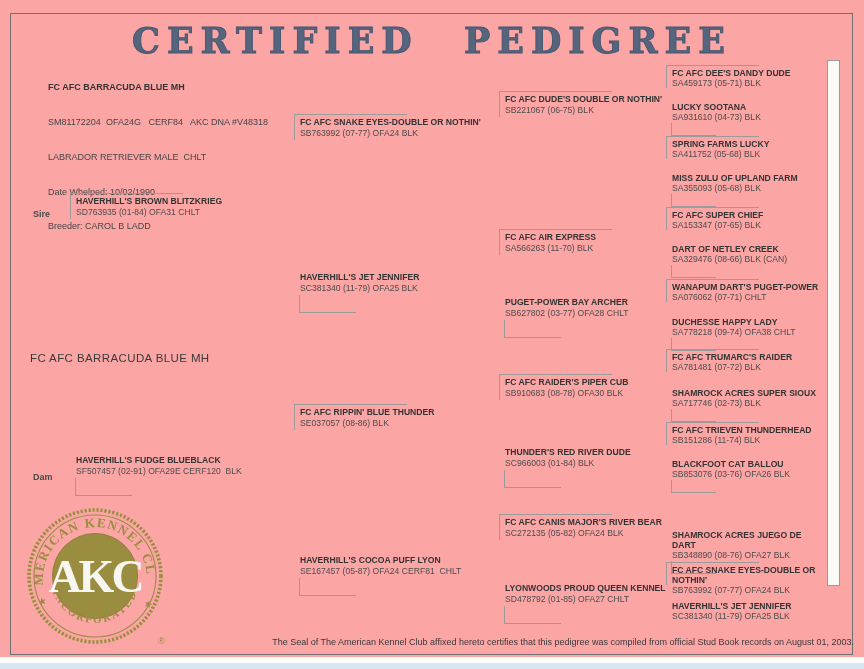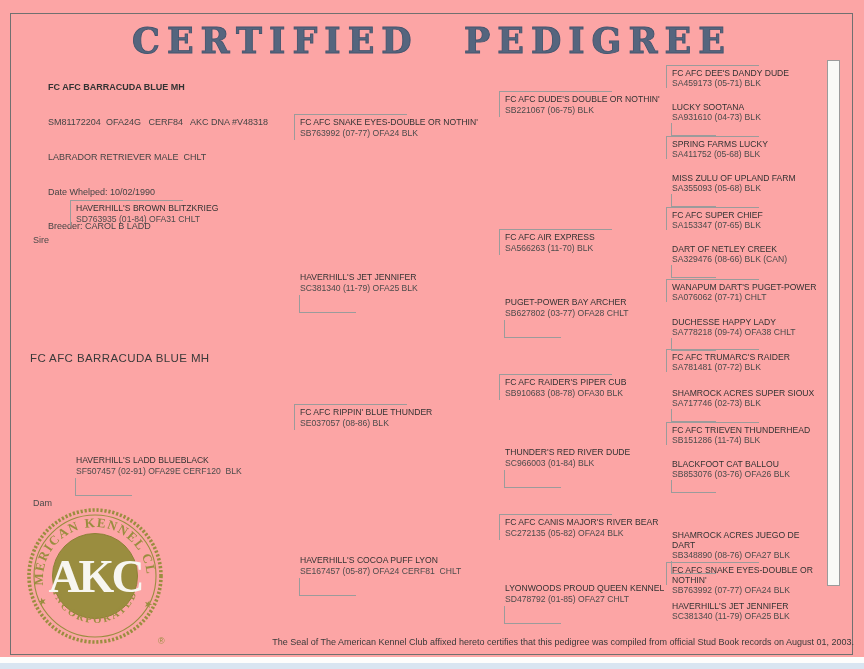--- a/index.html
+++ b/index.html
@@ -14,24 +14,24 @@
     border:1.5px solid #707070;background:transparent;pointer-events:none;
   }
   .title{
     position:absolute;left:0;right:0;top:20px;text-align:center;
     font-family:"DejaVu Serif", serif;font-weight:700;font-size:35px;
     letter-spacing:7px;word-spacing:26px;color:#55657e;
     -webkit-text-stroke:0.9px #44556e;
   }
   .subject{position:absolute;left:48px;top:59px;font-size:9px;line-height:11.6px;white-space:pre;color:#454545;}
   .subject .s-name{font-weight:bold;color:#333;}
-  .gen-label{position:absolute;font-size:9px;font-weight:normal;color:#4a4a4a;margin-top:26px;}
+  .gen-label{position:absolute;font-size:9px;font-weight:bold;color:#4a4a4a;}
   .tree-subject{position:absolute;left:30px;top:352px;font-size:11.5px;color:#3a3a3a;letter-spacing:0.4px;}
   .entry{position:absolute;width:205px;font-size:8.6px;line-height:11px;}
-  .entry .e-name{font-weight:normal;color:#333;}
+  .entry .e-name{font-weight:bold;color:#333;}
   .entry .e-reg{color:#4c4c4c;white-space:pre;}
   
   .tb::before{content:"";position:absolute;left:-6px;top:-3px;width:112px;height:25px;
     border-top:1px solid #9b9b9b;border-left:1px solid #9b9b9b;}
   
   .bb::after{content:"";position:absolute;left:-1px;top:100%;margin-top:1px;width:56px;height:17px;
     border-left:1px solid #9b9b9b;border-bottom:1px solid #9b9b9b;}
   .g4{width:152px;line-height:10px;}
   .g4.tb::before{width:92px;height:22px;}
   .g4.bb::after{width:44px;height:12px;}
@@ -56,26 +56,26 @@
     <div class="s-line">LABRADOR RETRIEVER MALE  CHLT</div>
     <div class="s-line">Date Whelped: 10/02/1990</div>
     <div class="s-line">Breeder: CAROL B LADD</div>
   </div>
 
   <div class="gen-label" style="left:33px;top:209px">Sire</div>
   <div class="gen-label" style="left:33px;top:472px">Dam</div>
 
   <div class="tree-subject">FC AFC BARRACUDA BLUE MH</div>
 
-  <div class="entry tb" style="left:76px;top:203px">
+  <div class="entry tb" style="left:76px;top:196px">
     <div class="e-name">HAVERHILL'S BROWN BLITZKRIEG</div>
     <div class="e-reg">SD763935 (01-84) OFA31 CHLT</div>
   </div>
   <div class="entry bb" style="left:76px;top:455px">
-    <div class="e-name">HAVERHILL'S LADD BLUEBLACK</div>
+    <div class="e-name">HAVERHILL'S FUDGE BLUEBLACK</div>
     <div class="e-reg">SF507457 (02-91) OFA29E CERF120  BLK</div>
   </div>
 
   <div class="entry tb" style="left:300px;top:117px">
     <div class="e-name">FC AFC SNAKE EYES-DOUBLE OR NOTHIN'</div>
     <div class="e-reg">SB763992 (07-77) OFA24 BLK</div>
   </div>
   <div class="entry bb" style="left:300px;top:272px">
     <div class="e-name">HAVERHILL'S JET JENNIFER</div>
     <div class="e-reg">SC381340 (11-79) OFA25 BLK</div>

